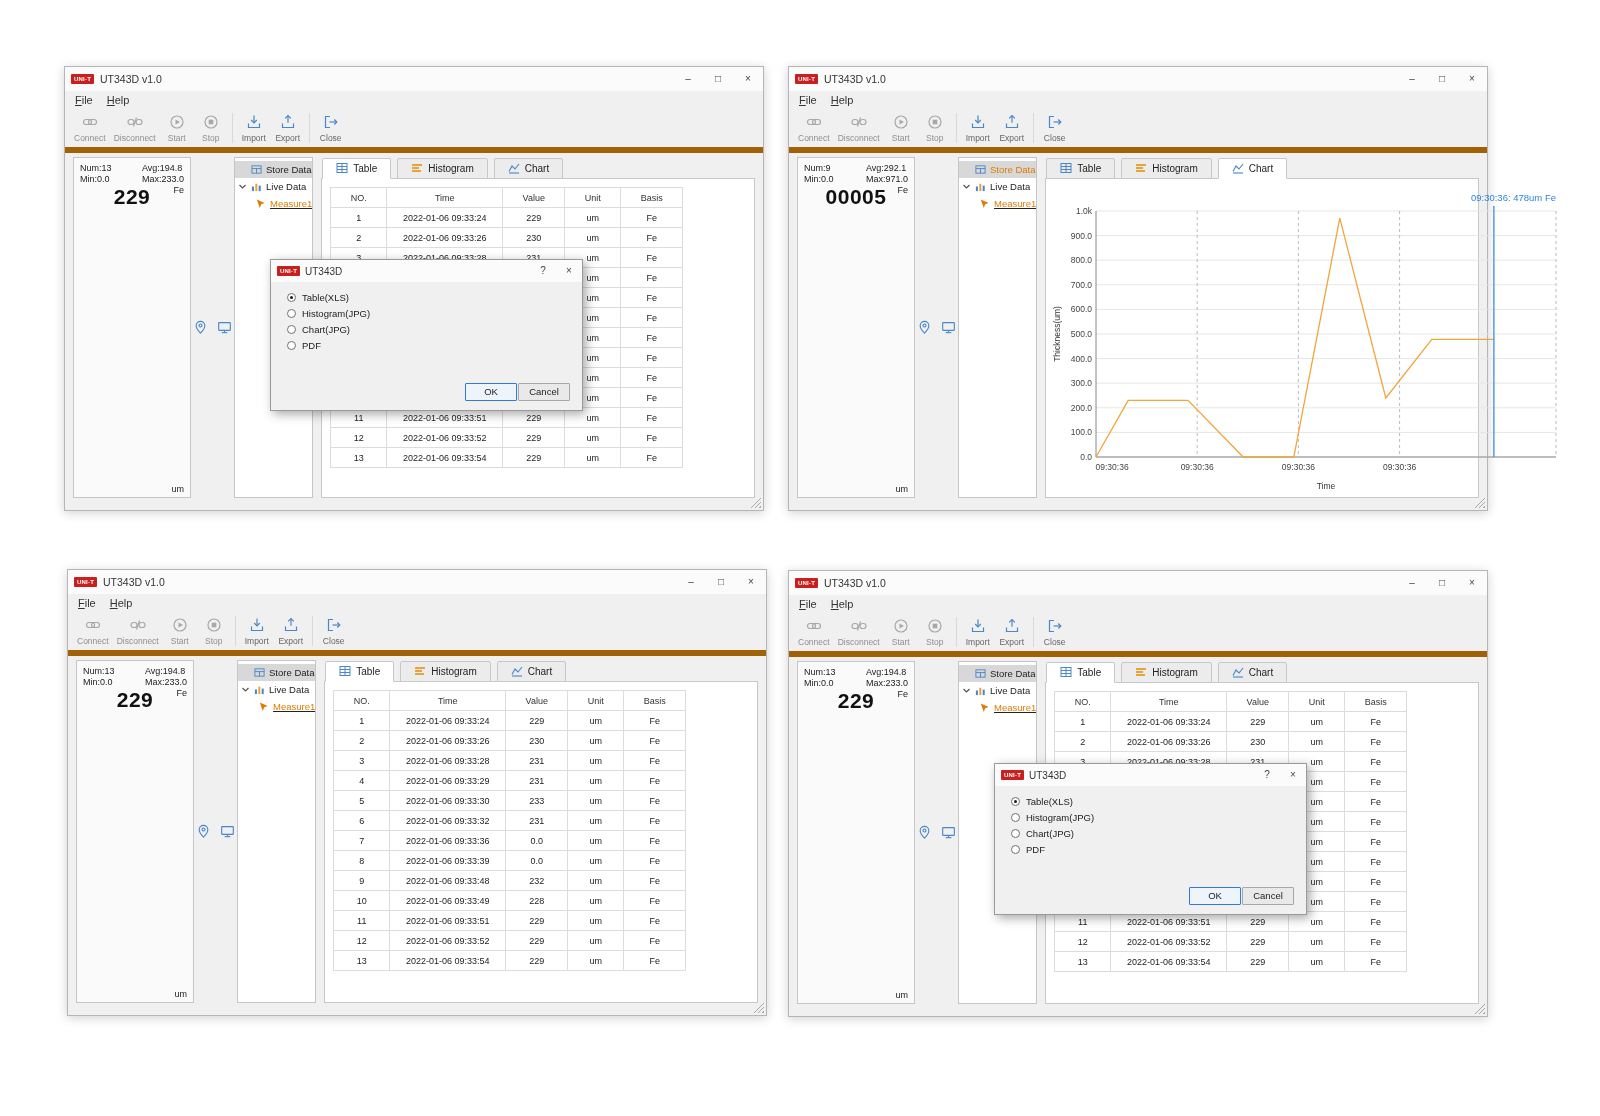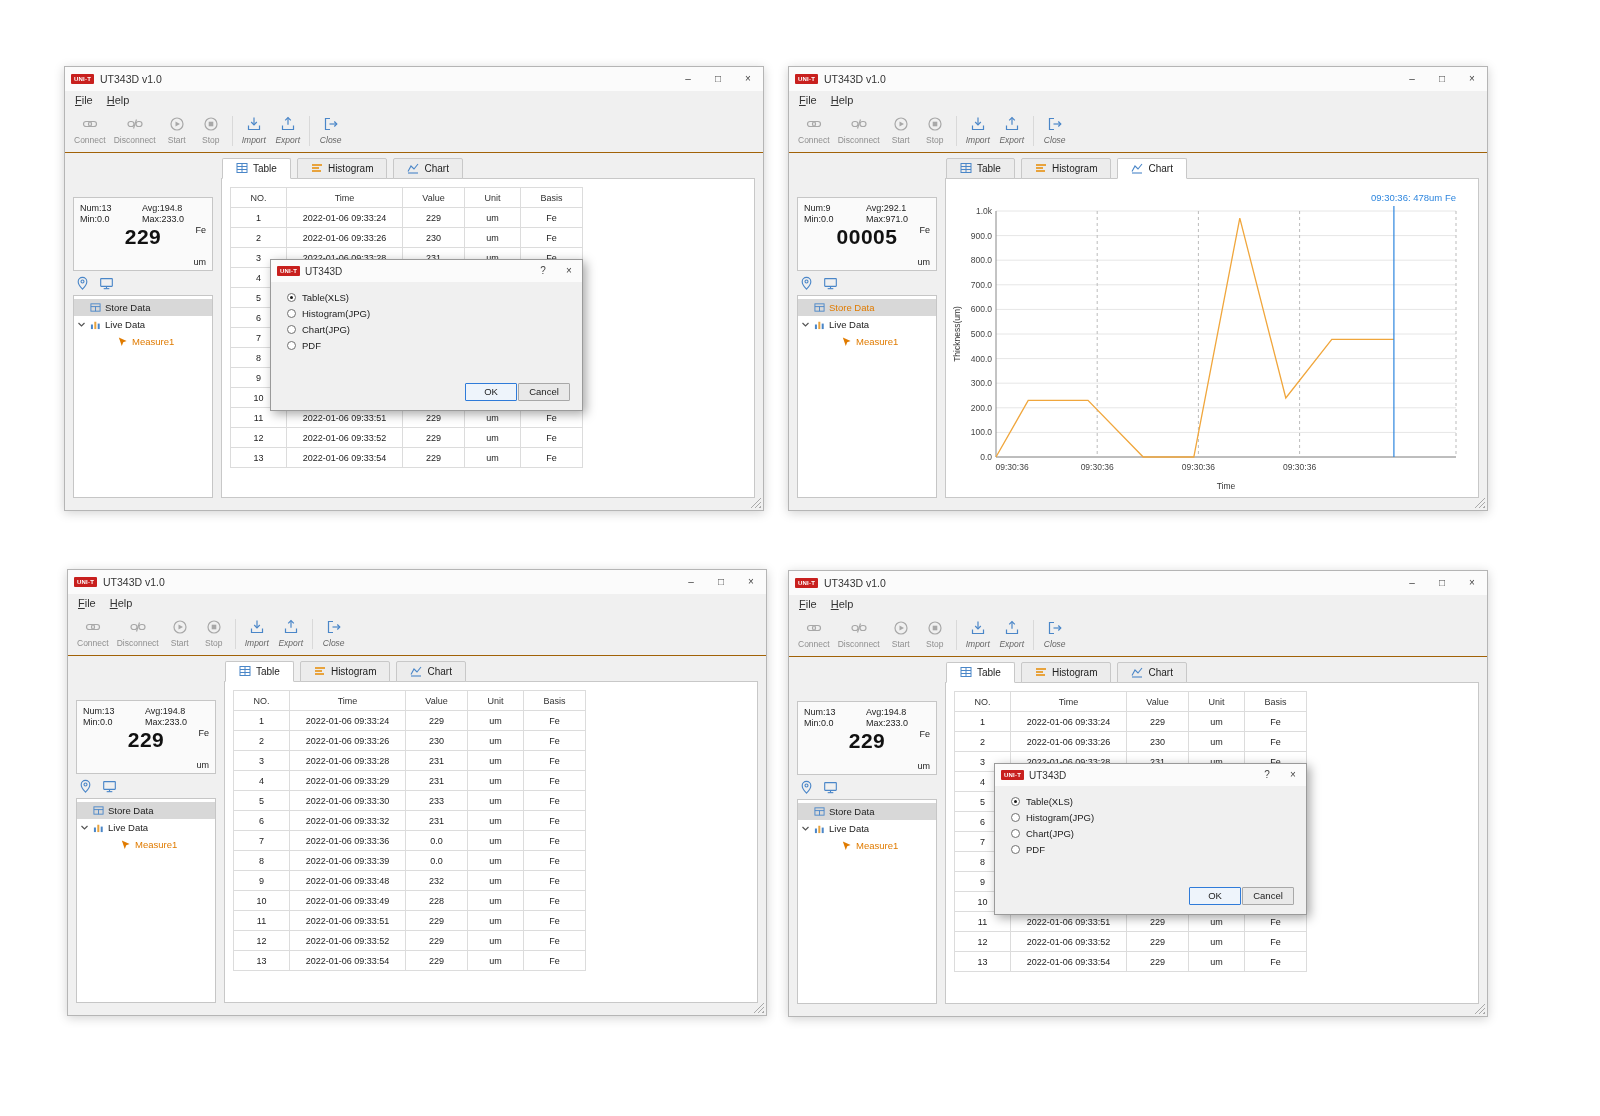--- a/index.html
+++ b/index.html
@@ -15,45 +15,45 @@
   .title-text { font-size:10.5px; color:#333; margin-left:6px; }
   .win-controls { margin-left:auto; display:flex; height:100%; }
   .win-btn { width:30px; height:24px; line-height:24px; text-align:center; font-size:10px; color:#444; cursor:default; }
 
   
   .menubar { flex:0 0 18px; display:flex; align-items:center; padding:0 3px; }
   .menu-item { display:inline-block; font-size:11px; color:#333; padding:1px 7px; }
   .menu-item::first-letter { text-decoration:underline; }
 
   
-  .toolbar { flex:0 0 44px; display:flex; align-items:center; padding:0 5px; border-bottom:1px solid #a16207; }
+  .toolbar { flex:0 0 44px; display:flex; align-items:center; padding:0 5px; border-bottom:6px solid #a16207; }
   .tool { display:flex; flex-direction:column; align-items:center; justify-content:center; min-width:34px; padding:0 4px; gap:3px; }
   .tool .tlabel { font-size:8.5px; color:#8f8f8f; white-space:nowrap; }
-  .tool.enabled .tlabel { color:#666;font-style:italic; }
+  .tool.enabled .tlabel { color:#666; }
   .tsep { width:1px; height:30px; background:#d9d9d9; margin:0 4px; }
   .icon-gray { stroke:#a8a8a8; }
   .icon-blue { stroke:#4a86c8; }
 
   
   .content { flex:1; display:flex; gap:8px; padding:4px 8px 12px 8px; min-height:0; }
 
   
-  .leftcol { flex:0 0 140px; display:flex; flex-direction:column; min-height:0;margin-top:40px; }
+  .leftcol { flex:0 0 140px; display:flex; flex-direction:row; min-height:0; }
   .stats-box { position:relative; flex:0 0 74px; border:1px solid #c6c6c6; background:#fafafa; padding:5px 6px; }
   .stats-grid { display:grid; grid-template-columns:56px auto; gap:1px 6px; font-size:9px; color:#222; }
   .basis-label { position:absolute; right:6px; top:27px; font-size:9px; color:#222; }
   .big-value { text-align:center; font-size:21px; font-weight:bold; color:#111; margin-top:1px; letter-spacing:0.5px; }
   .unit-label { position:absolute; right:6px; bottom:3px; font-size:9px; color:#222; }
   .left-icons { flex:0 0 24px; display:flex; align-items:center; gap:9px; padding:3px 2px; }
   .tree-box { flex:1; border:1px solid #c6c6c6; background:#fff; padding-top:3px; font-size:9.5px; color:#222; overflow:hidden; }
   .tree-row { display:flex; align-items:center; gap:4px; height:17px; padding-left:16px; cursor:default; }
   .tree-row.tree-store { background:#d8d8d8; }
   .tree-row.tree-store.orange .tree-label { color:#e07b00; }
   .tree-row.tree-live { padding-left:3px; }
-  .tree-row.tree-measure { padding-left:43px; }
+  .tree-row.tree-measure { padding-left:20px;text-decoration:underline; }
   .tree-measure .tree-label { color:#e07b00; }
 
   
   .rightcol { flex:1; display:flex; flex-direction:column; min-width:0; min-height:0; }
   .tabbar { flex:0 0 22px; display:flex; align-items:flex-end; gap:6px; position:relative; z-index:2; margin-bottom:-1px; padding-left:1px; }
   .tab { display:flex; align-items:center; gap:5px; padding:3px 13px 4px 13px; font-size:10px; color:#222;
          border:1px solid #c8c8c8; border-radius:2px 2px 0 0; background:#ececec; cursor:default; }
   .tab.active { background:#fff; border-bottom:1px solid #fff; }
   .panel { flex:1; min-height:0; position:relative; background:#fff; border:1px solid #c8c8c8; padding:8px; }
 

